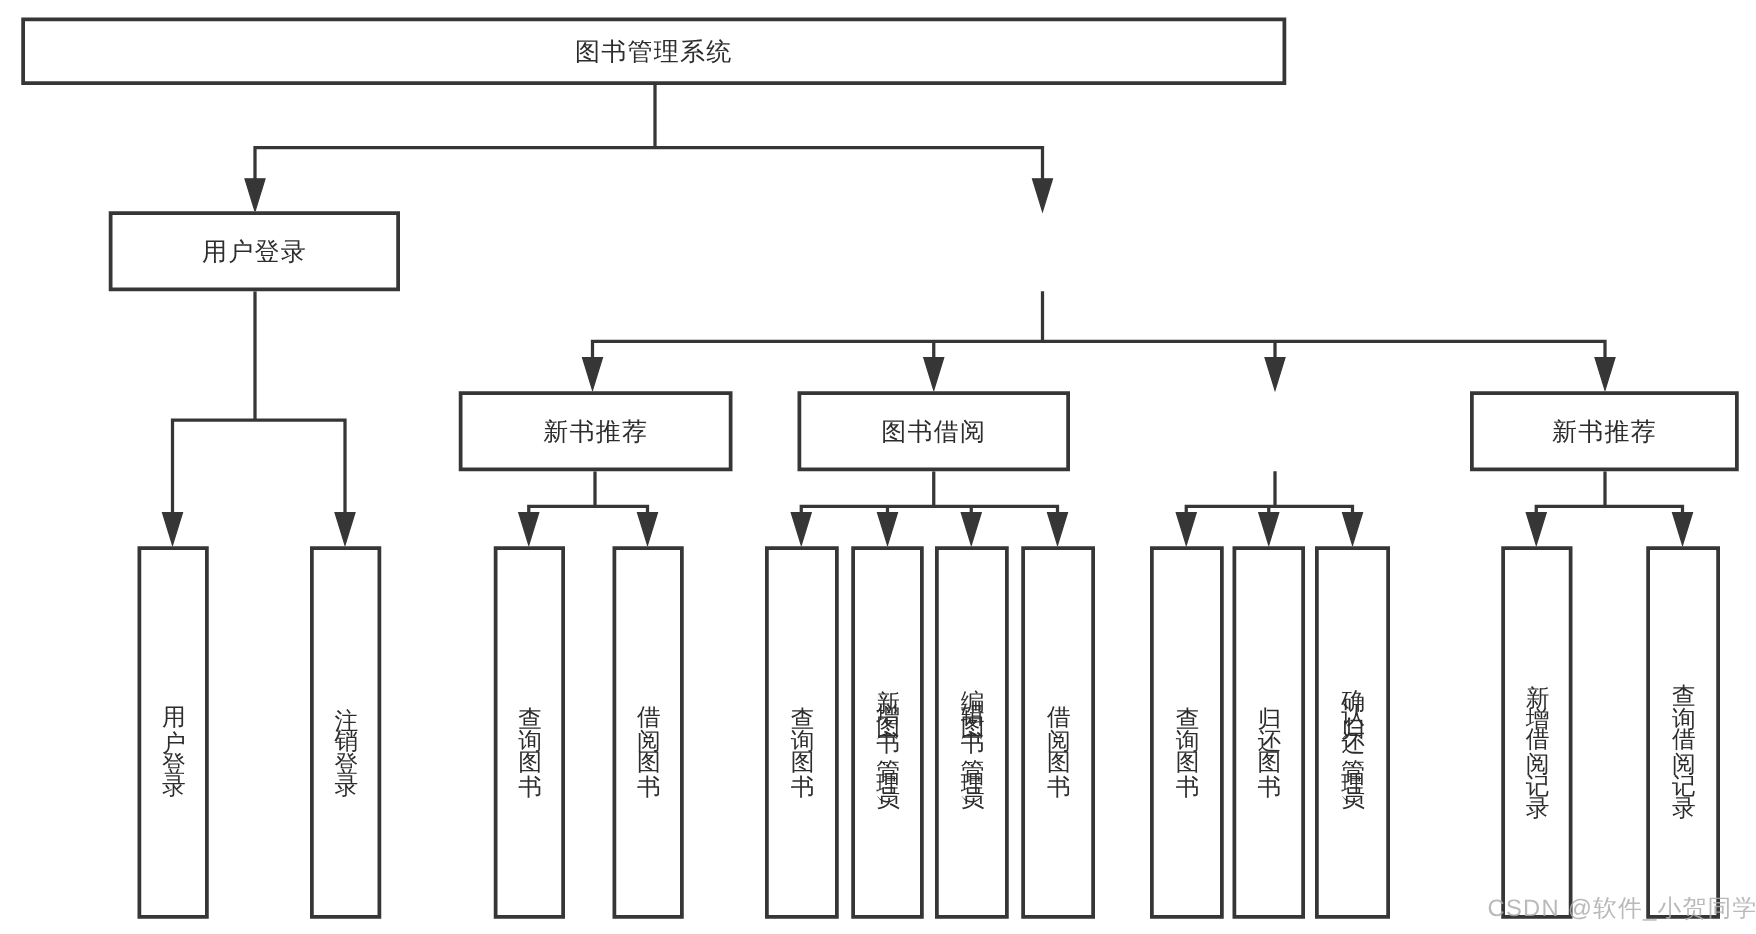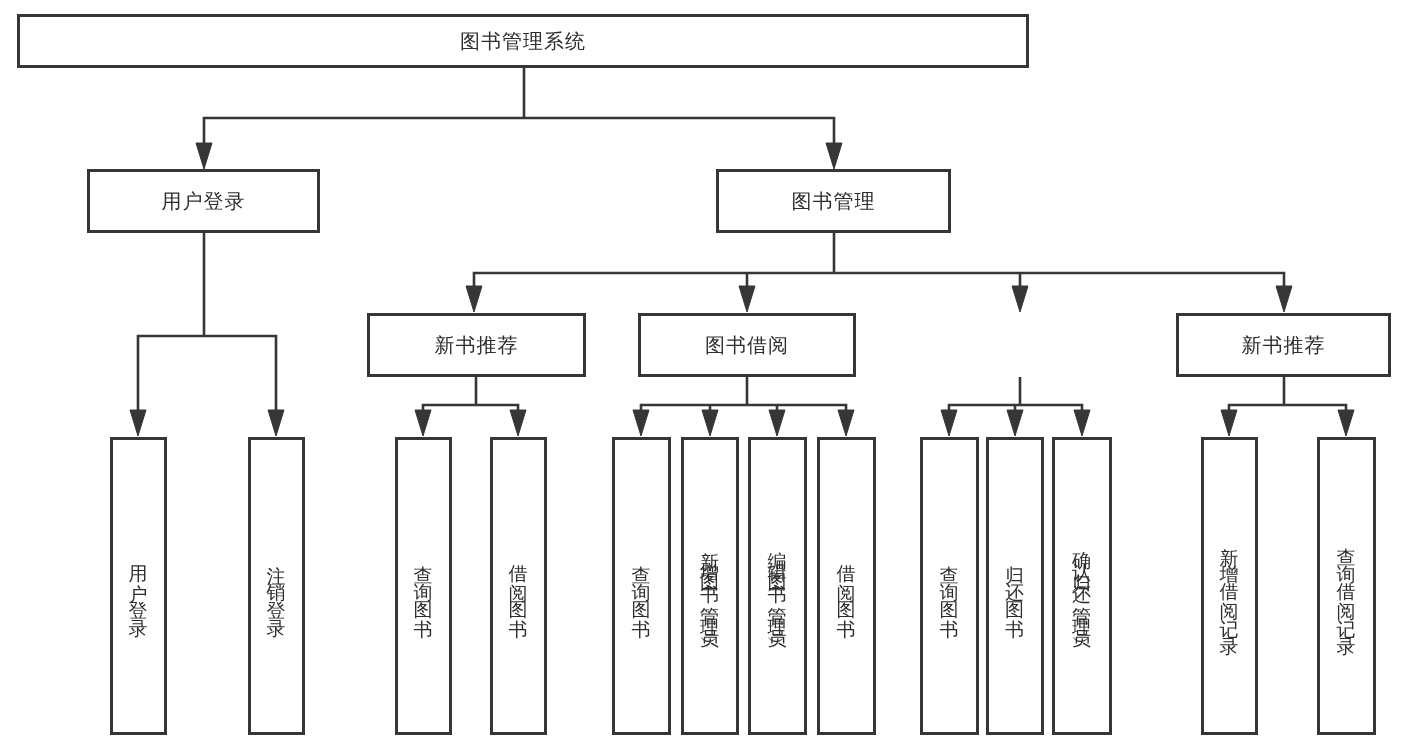--- a/index.html
+++ b/index.html
@@ -62,23 +62,20 @@
       </g>
   </svg>
 
   <div class="node" style="left:13px;top:14px;width:1012px;height:54px">
     <span class="h-label">图书管理系统</span>
   </div>
 
   <div class="node" style="left:83px;top:169px;width:233px;height:64px">
     <span class="h-label">用户登录</span>
   </div>
-  <div class="node" style="left:712px;top:169px;width:235px;height:64px">
-    <span class="h-label">图书管理</span>
-  </div>
 
   <div class="node" style="left:363px;top:313px;width:219px;height:64px">
     <span class="h-label">新书推荐</span>
   </div>
   <div class="node" style="left:634px;top:313px;width:218px;height:64px">
     <span class="h-label">图书借阅</span>
   </div>
   <div class="node" style="left:1172px;top:313px;width:215px;height:64px">
     <span class="h-label">新书推荐</span>
   </div>
@@ -120,13 +117,14 @@
     <span class="v-label" style="letter-spacing: 11.125px;">确认归还（管理员）</span>
   </div>
 
   <div class="node" style="left:1197px;top:437px;width:57px;height:298px">
     <span class="v-label" style="letter-spacing: 18px;">新增借阅记录</span>
   </div>
   <div class="node" style="left:1313px;top:437px;width:59px;height:298px">
     <span class="v-label" style="letter-spacing: 18px;">查询借阅记录</span>
   </div>
 
+  <div id="watermark">CSDN @软件_小贺同学</div>
 </div>
 
 </body></html>

